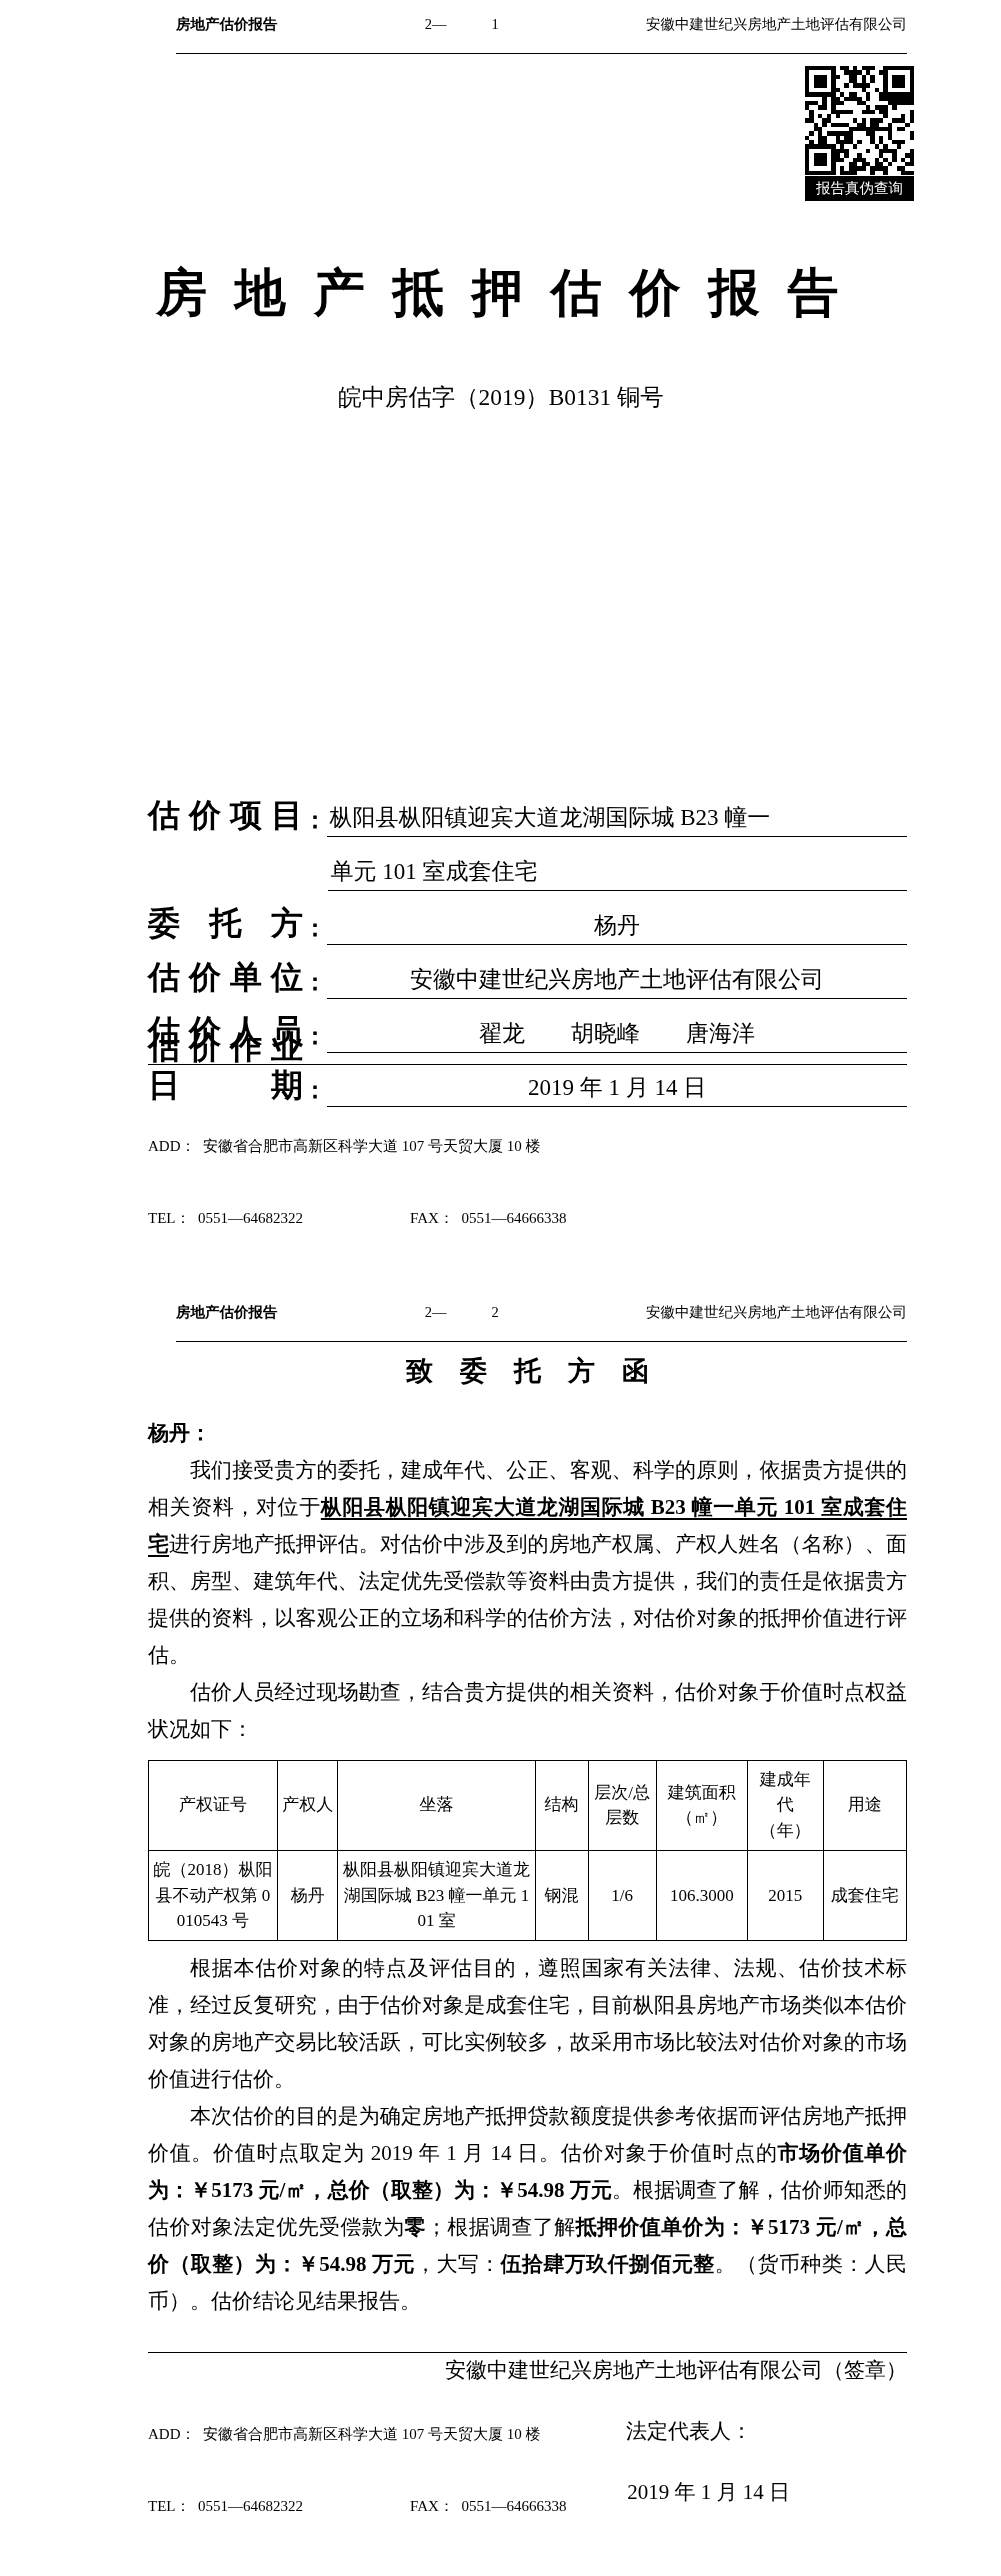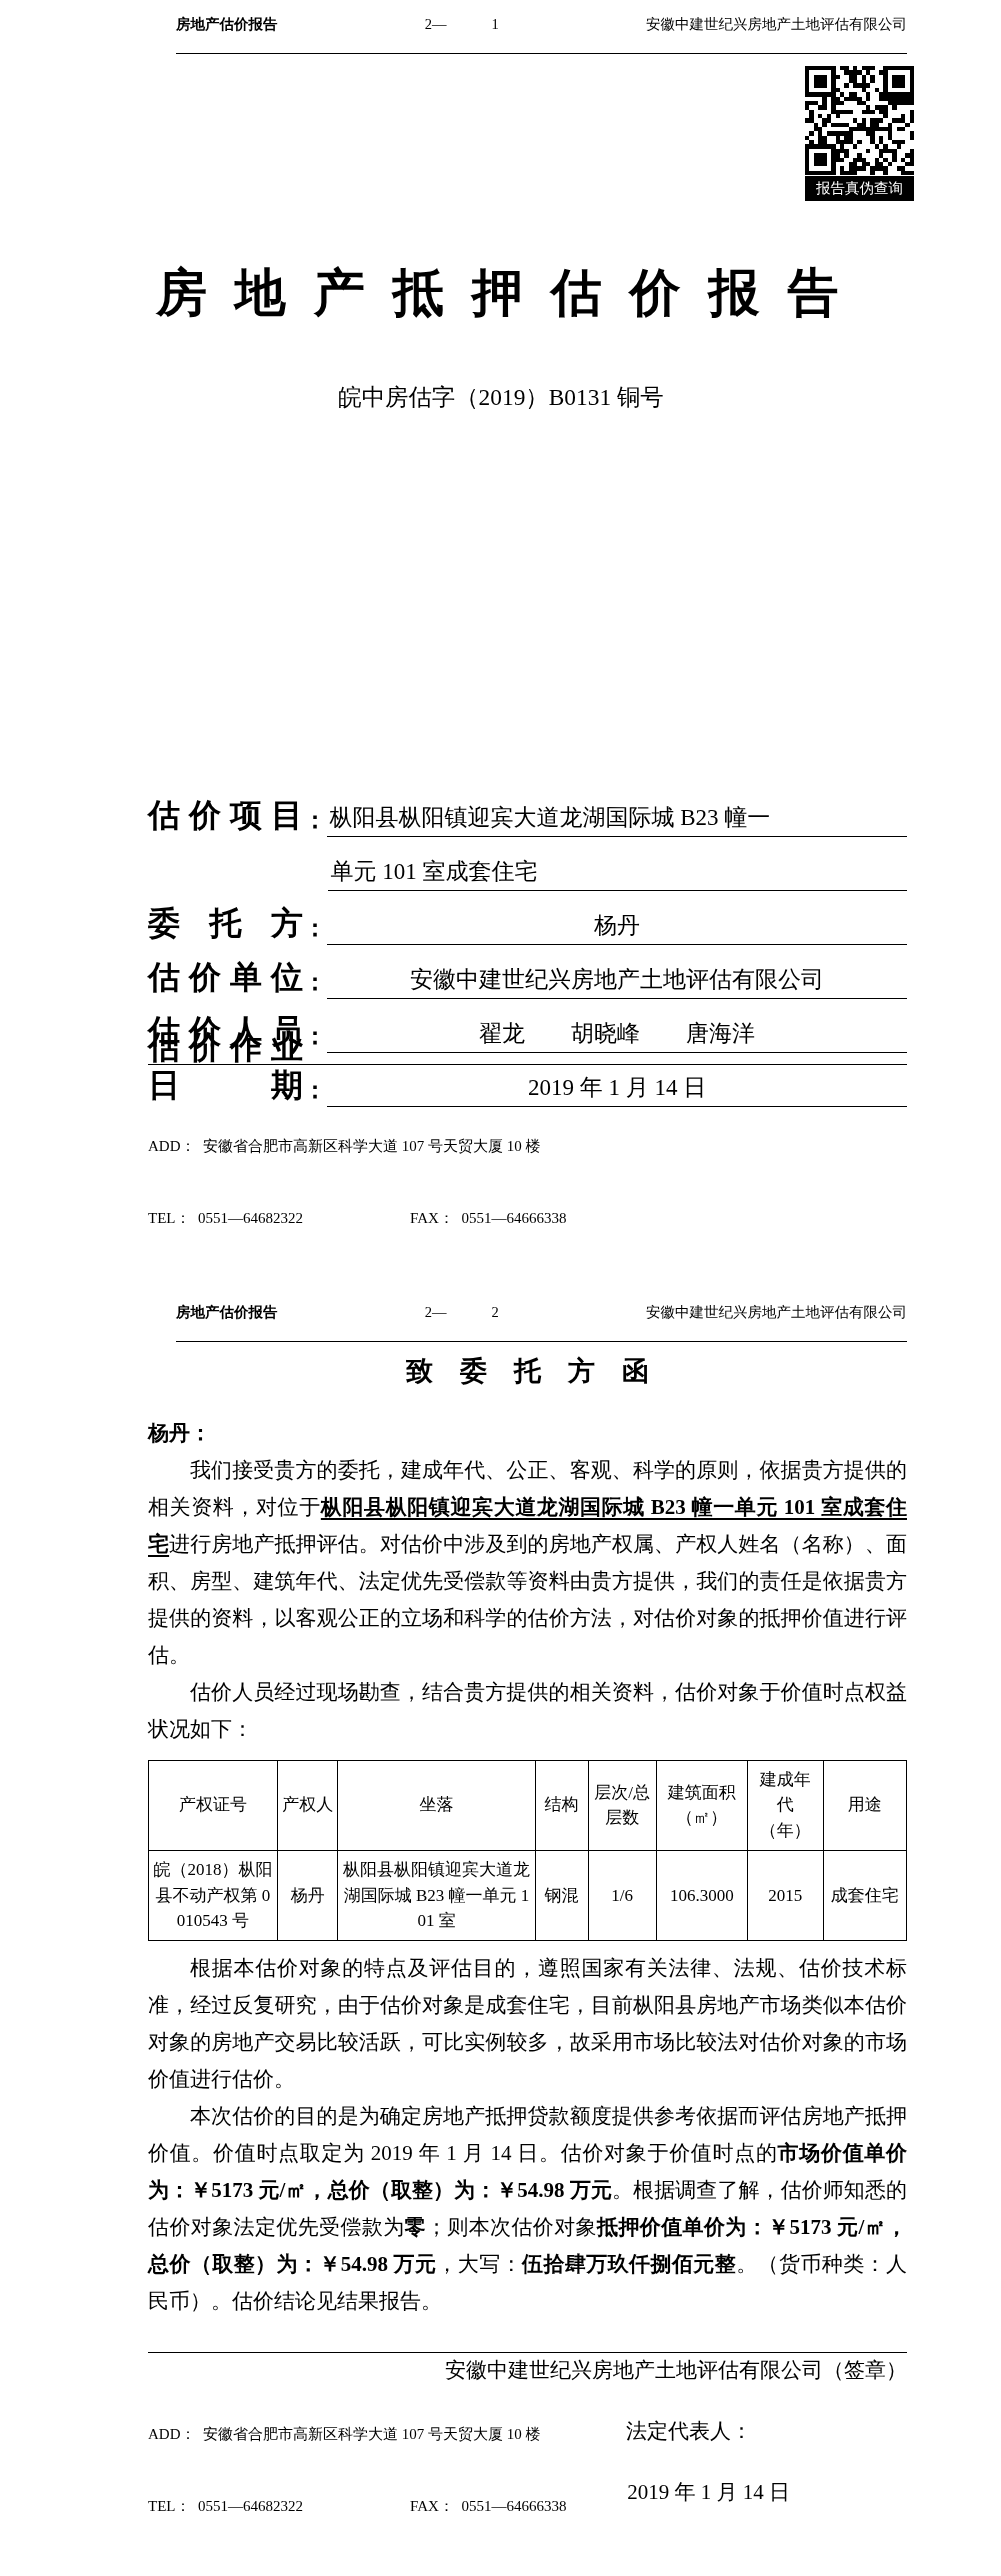--- a/index.html
+++ b/index.html
@@ -560,21 +560,21 @@
           <td>1/6</td>
           <td>106.3000</td>
           <td>2015</td>
           <td>成套住宅</td>
         </tr>
       </tbody>
     </table>
 
     <p class="para">根据本估价对象的特点及评估目的，遵照国家有关法律、法规、估价技术标准，经过反复研究，由于估价对象是成套住宅，目前枞阳县房地产市场类似本估价对象的房地产交易比较活跃，可比实例较多，故采用市场比较法对估价对象的市场价值进行估价。</p>
 
-    <p class="para"><span>本次估价的目的是为确定房地产抵押贷款额度提供参考依据而评估房地产抵押价值。价值时点取定为 2019 年 1 月 14 日。估价对象于价值时点的</span><span class="b">市场价值单价为：￥5173 元/㎡，总价（取整）为：￥54.98 万元</span><span>。根据调查了解，估价师知悉的估价对象法定优先受偿款为</span><span class="b">零</span><span>；则本次估价对象</span><span class="b">抵押价值单价为：￥5173 元/㎡，总价（取整）为：￥54.98 万元</span><span>，大写：</span><span class="b">伍拾肆万玖仟捌佰元整</span><span>。（货币种类：人民币）。估价结论见结果报告。</span></p>
+    <p class="para"><span>本次估价的目的是为确定房地产抵押贷款额度提供参考依据而评估房地产抵押价值。价值时点取定为 2019 年 1 月 14 日。估价对象于价值时点的</span><span class="b">市场价值单价为：￥5173 元/㎡，总价（取整）为：￥54.98 万元</span><span>。根据调查了解，估价师知悉的估价对象法定优先受偿款为</span><span class="b">零</span><span>；根据调查了解</span><span class="b">抵押价值单价为：￥5173 元/㎡，总价（取整）为：￥54.98 万元</span><span>，大写：</span><span class="b">伍拾肆万玖仟捌佰元整</span><span>。（货币种类：人民币）。估价结论见结果报告。</span></p>
 
     <div class="sign-company">安徽中建世纪兴房地产土地评估有限公司（签章）</div>
     <div class="sign-legal">法定代表人：</div>
     <div class="sign-date">2019 年 1 月 14 日</div>
   </div>
 
   <div class="pg-footer">
     <div>ADD：  安徽省合肥市高新区科学大道 107 号天贸大厦 10 楼</div>
     <div><span>TEL：  0551—64682322</span><span class="ft-fax">FAX：  0551—64666338</span></div>
   </div>

